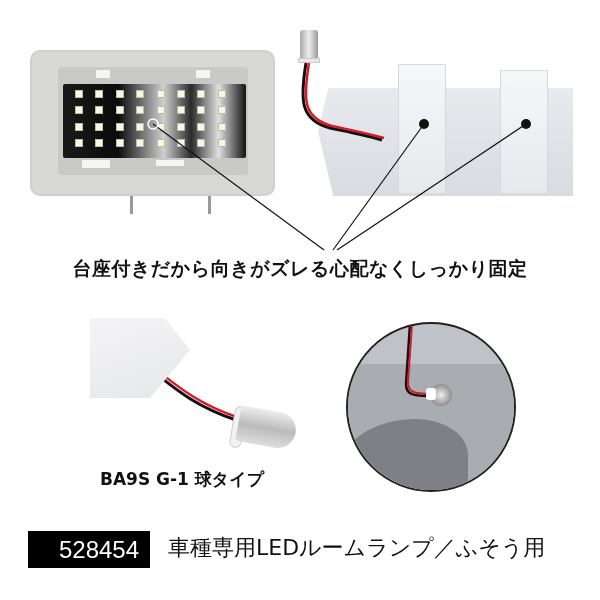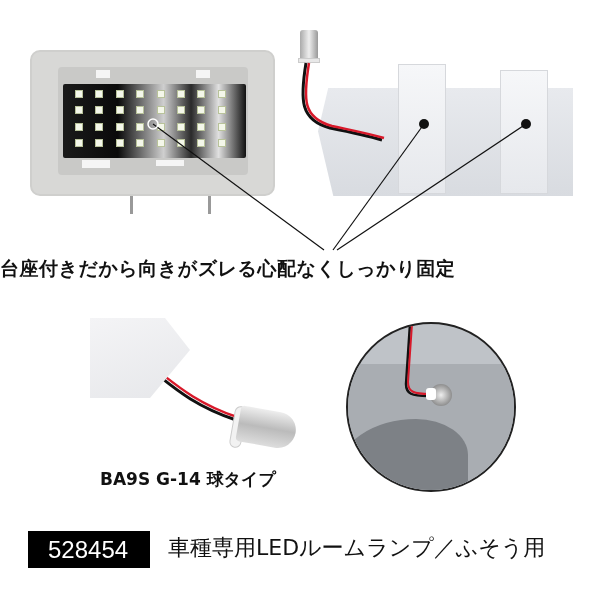--- a/index.html
+++ b/index.html
@@ -15,36 +15,36 @@
   .clip { background:#f5f5f5; }
   .pin { width:3px; height:18px; background:#999; }
 
   
   .bracket { left:318px; top:88px; width:255px; height:108px; background:linear-gradient(180deg,#e8eaee,#d8dbe0); clip-path:polygon(4% 0,100% 0,100% 100%,6% 100%,0 40%); }
   .tab { background:linear-gradient(180deg,#f6f7f9,#e6e8ec); border:1px solid #d6d8dc; }
   .dot { width:10px; height:10px; background:#111; border-radius:50%; }
   .bulb-top { left:300px; top:30px; width:18px; height:28px; background:linear-gradient(90deg,#aaa,#eee,#999); border-radius:3px 3px 0 0; }
   .bulb-top-base { left:298px; top:58px; width:22px; height:5px; background:#e8e8e8; border:1px solid #ccc; }
 
-  .caption1 { left:0; top:256px; width:600px; text-align:left; font-size:19px; font-weight:bold; color:#111; letter-spacing:0.5px; }
+  .caption1 { left:0; top:256px; width:600px; text-align:center; font-size:19px; font-weight:bold; color:#111; letter-spacing:0.5px; }
 
   
   .plate { left:90px; top:318px; width:100px; height:80px; background:linear-gradient(160deg,#f4f4f6,#e6e7ea); clip-path:polygon(0 0,75% 0,100% 40%,60% 100%,0 100%); }
   .bulb2 { left:238px; top:410px; width:58px; height:36px; background:linear-gradient(180deg,#eee,#bbb,#ddd); border-radius:4px 18px 18px 4px; transform:rotate(10deg); }
   .bulb2-ring { left:232px; top:406px; width:12px; height:42px; background:#f2f2f2; border:1px solid #ccc; border-radius:6px; transform:rotate(10deg); }
   .caption2 { left:100px; top:468px; font-size:17px; font-weight:bold; color:#111; }
 
   
   .circle { left:346px; top:322px; width:170px; height:170px; border-radius:50%; border:2px solid #222; overflow:hidden; background:#bfc3c8; }
   .circle-inner1 { left:0; top:40px; width:170px; height:130px; background:#a9adb2; }
   .circle-shadow { left:-10px; top:95px; width:130px; height:90px; background:#7d8186; border-radius:60% 40% 0 0; }
   .circle-socket { left:82px; top:60px; width:22px; height:22px; border-radius:50%; background:radial-gradient(#eee,#666); }
 
   
-  .code-box { left:28px; top:531px; width:122px; height:37px; background:#000; color:#fff; font-size:24px; text-align:left; line-height:37px; font-family:"Liberation Sans", sans-serif;padding-left:20px; }
+  .code-box { left:28px; top:531px; width:122px; height:37px; background:#000; color:#fff; font-size:24px; text-align:center; line-height:37px; font-family:"Liberation Sans", sans-serif;padding-left:20px; }
   .title { left:168px; top:533px; font-size:22px; font-weight:normal; color:#111; }
 
   svg.lines { position:absolute; left:0; top:0; }
 </style>
 </head>
 <body>
 
 <div class="abs housing"></div>
 <div class="abs housing-inner"></div>
 <div class="abs clip" style="left:96px;top:70px;width:14px;height:8px;"></div>
@@ -109,21 +109,21 @@
 
   <path d="M115 360 C150 350, 160 395, 236 420" stroke="#111" stroke-width="3" fill="none"></path>
   <path d="M116 357 C152 348, 163 392, 237 417" stroke="#d8192a" stroke-width="2.5" fill="none"></path>
 </svg>
 
 <div class="abs caption1">台座付きだから向きがズレる心配なくしっかり固定</div>
 
 <div class="abs plate"></div>
 <div class="abs bulb2-ring"></div>
 <div class="abs bulb2"></div>
-<div class="abs caption2">BA9S G-14 球タイプ</div>
+<div class="abs caption2">BA9S G-1 球タイプ</div>
 
 <div class="abs circle">
   <div class="abs circle-inner1"></div>
   <div class="abs circle-shadow"></div>
   <div class="abs circle-socket"></div>
   <svg class="lines" width="170" height="170">
     <path d="M62 0 L58 60 C58 70, 64 72, 80 72" stroke="#111" stroke-width="2.5" fill="none"></path>
     <path d="M64 0 L60 58 C60 68, 66 70, 82 70" stroke="#d8192a" stroke-width="2" fill="none"></path>
     <rect x="78" y="64" width="10" height="12" fill="#fff" rx="3"></rect>
   </svg>

